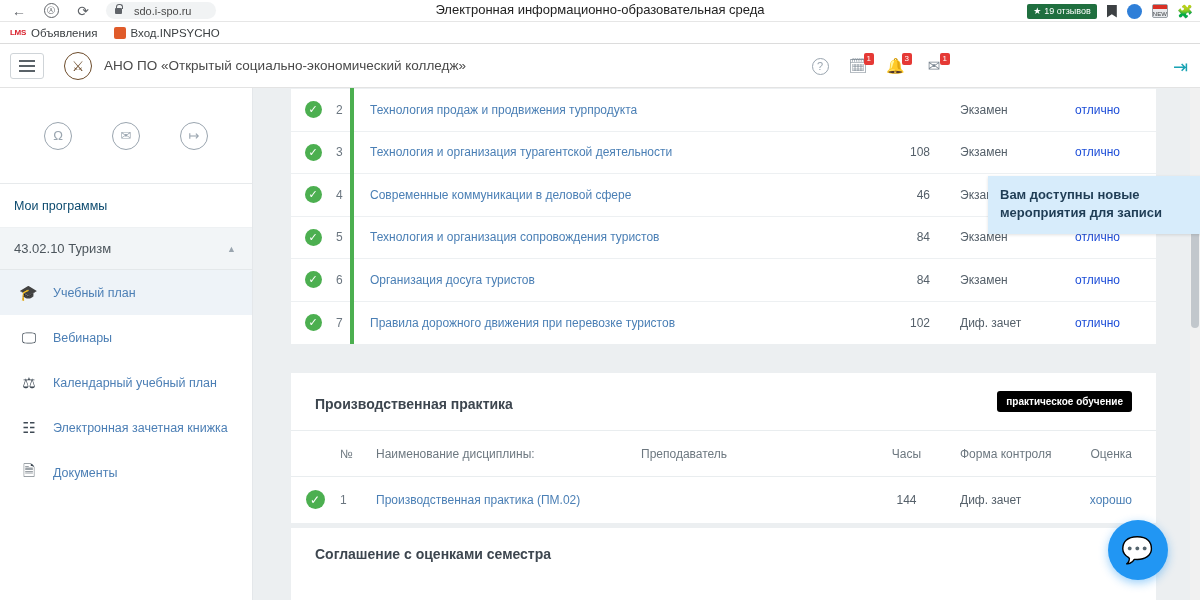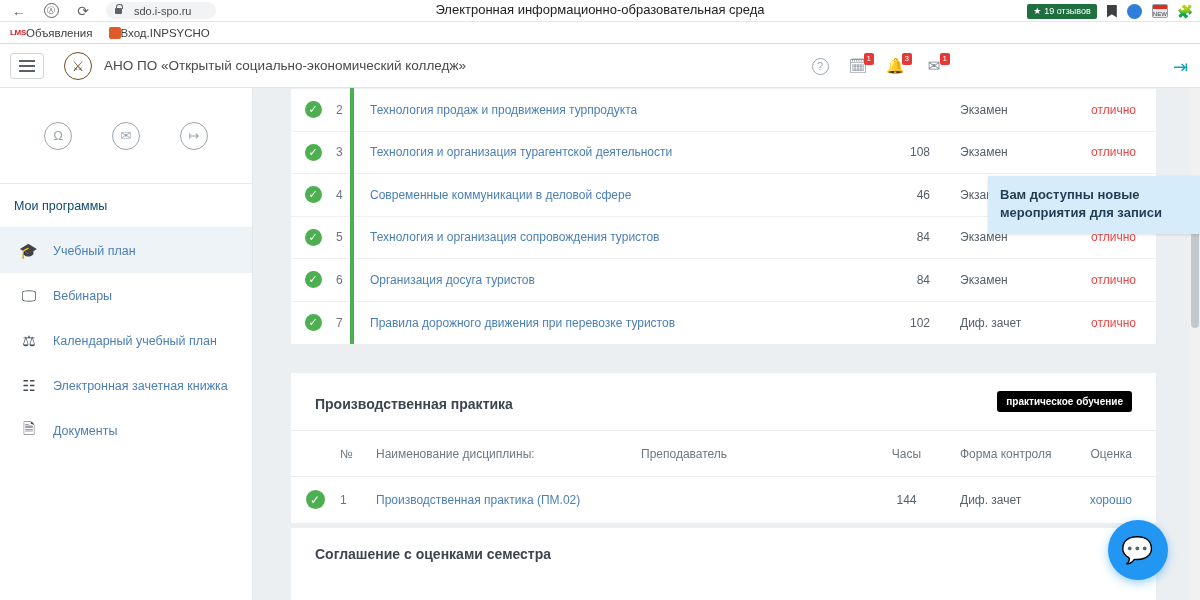--- a/index.html
+++ b/index.html
@@ -78,21 +78,21 @@
   .cal-icon span { position:absolute; bottom:0; left:0; right:0; text-align:center; font-size:6px; color:#3c4043; }
   .puzzle { font-size: 13px; color: #5f6368; }
 
   
   .bookmarks {
     height: 22px; background: #ffffff;
     display: flex; align-items: center; gap: 16px;
     padding-left: 10px;
     border-bottom: 1px solid #dcdcdc;
   }
-  .bm { display: flex; align-items: center; font-size: 11.5px; color: #3c4043; cursor: pointer; }
+  .bm { display: flex; align-items: center; gap: 5px; font-size: 11.5px; color: #3c4043; cursor: pointer; }
   .bm-badge {
     font-size: 8px; font-weight: bold; color: #d9232e; letter-spacing: -0.3px;
   }
   .bm-fav { width: 12px; height: 12px; border-radius: 2px; background: #e05b2a; }
 
   
   .app-header {
     height: 44px; background: #ffffff;
     display: flex; align-items: center;
     border-bottom: 1px solid #e3e3e3;
@@ -195,21 +195,21 @@
     position: relative; z-index: 2;
   }
   .timeline {
     position: absolute; left: 59px; top: 0; bottom: 0; width: 4px;
     background: #4caf50; z-index: 1;
   }
   .c-num { width: 34px; color: #6b7680; font-size: 12px; }
   .c-name a { color: #4a7fb5; text-decoration: none; font-size: 12px; }
   .c-hours { width: 66px; text-align: right; color: #55606a; padding-right: 8px; }
   .c-form { width: 120px; padding-left: 22px; color: #55606a; }
-  .c-mark { width: 98px; text-align: right; padding-right: 20px; color: #ef4444; }
+  .c-mark { width: 98px; text-align: center; padding-right: 20px; color: #1d4ed8; }
 
   .section-block {
     position: absolute; left: 38px; width: 865px; background: #fff;
   }
   .section-title {
     font-size: 14px; font-weight: bold; color: #3d464f;
     padding: 18px 0 18px 24px;
     display: flex; align-items: flex-end; justify-content: space-between;
   }
   .tag-practice {
@@ -340,20 +340,24 @@
       <div class="quick-ico">
           <span>✉</span>
         </div>
       <div class="quick-ico">
           <span>↦</span>
         </div>
     </div>
 
     <div class="side-section">Мои программы</div>
 
+    <div class="side-program">
+      <span>43.02.10 Туризм</span>
+      <span class="chev">▲</span>
+    </div>
 
     <div class="side-item active">
       <span class="side-ico">🎓</span>
       <span>Учебный план</span>
     </div>
     <div class="side-item">
       <span class="side-ico">🖵</span>
       <span>Вебинары</span>
     </div>
     <div class="side-item">

